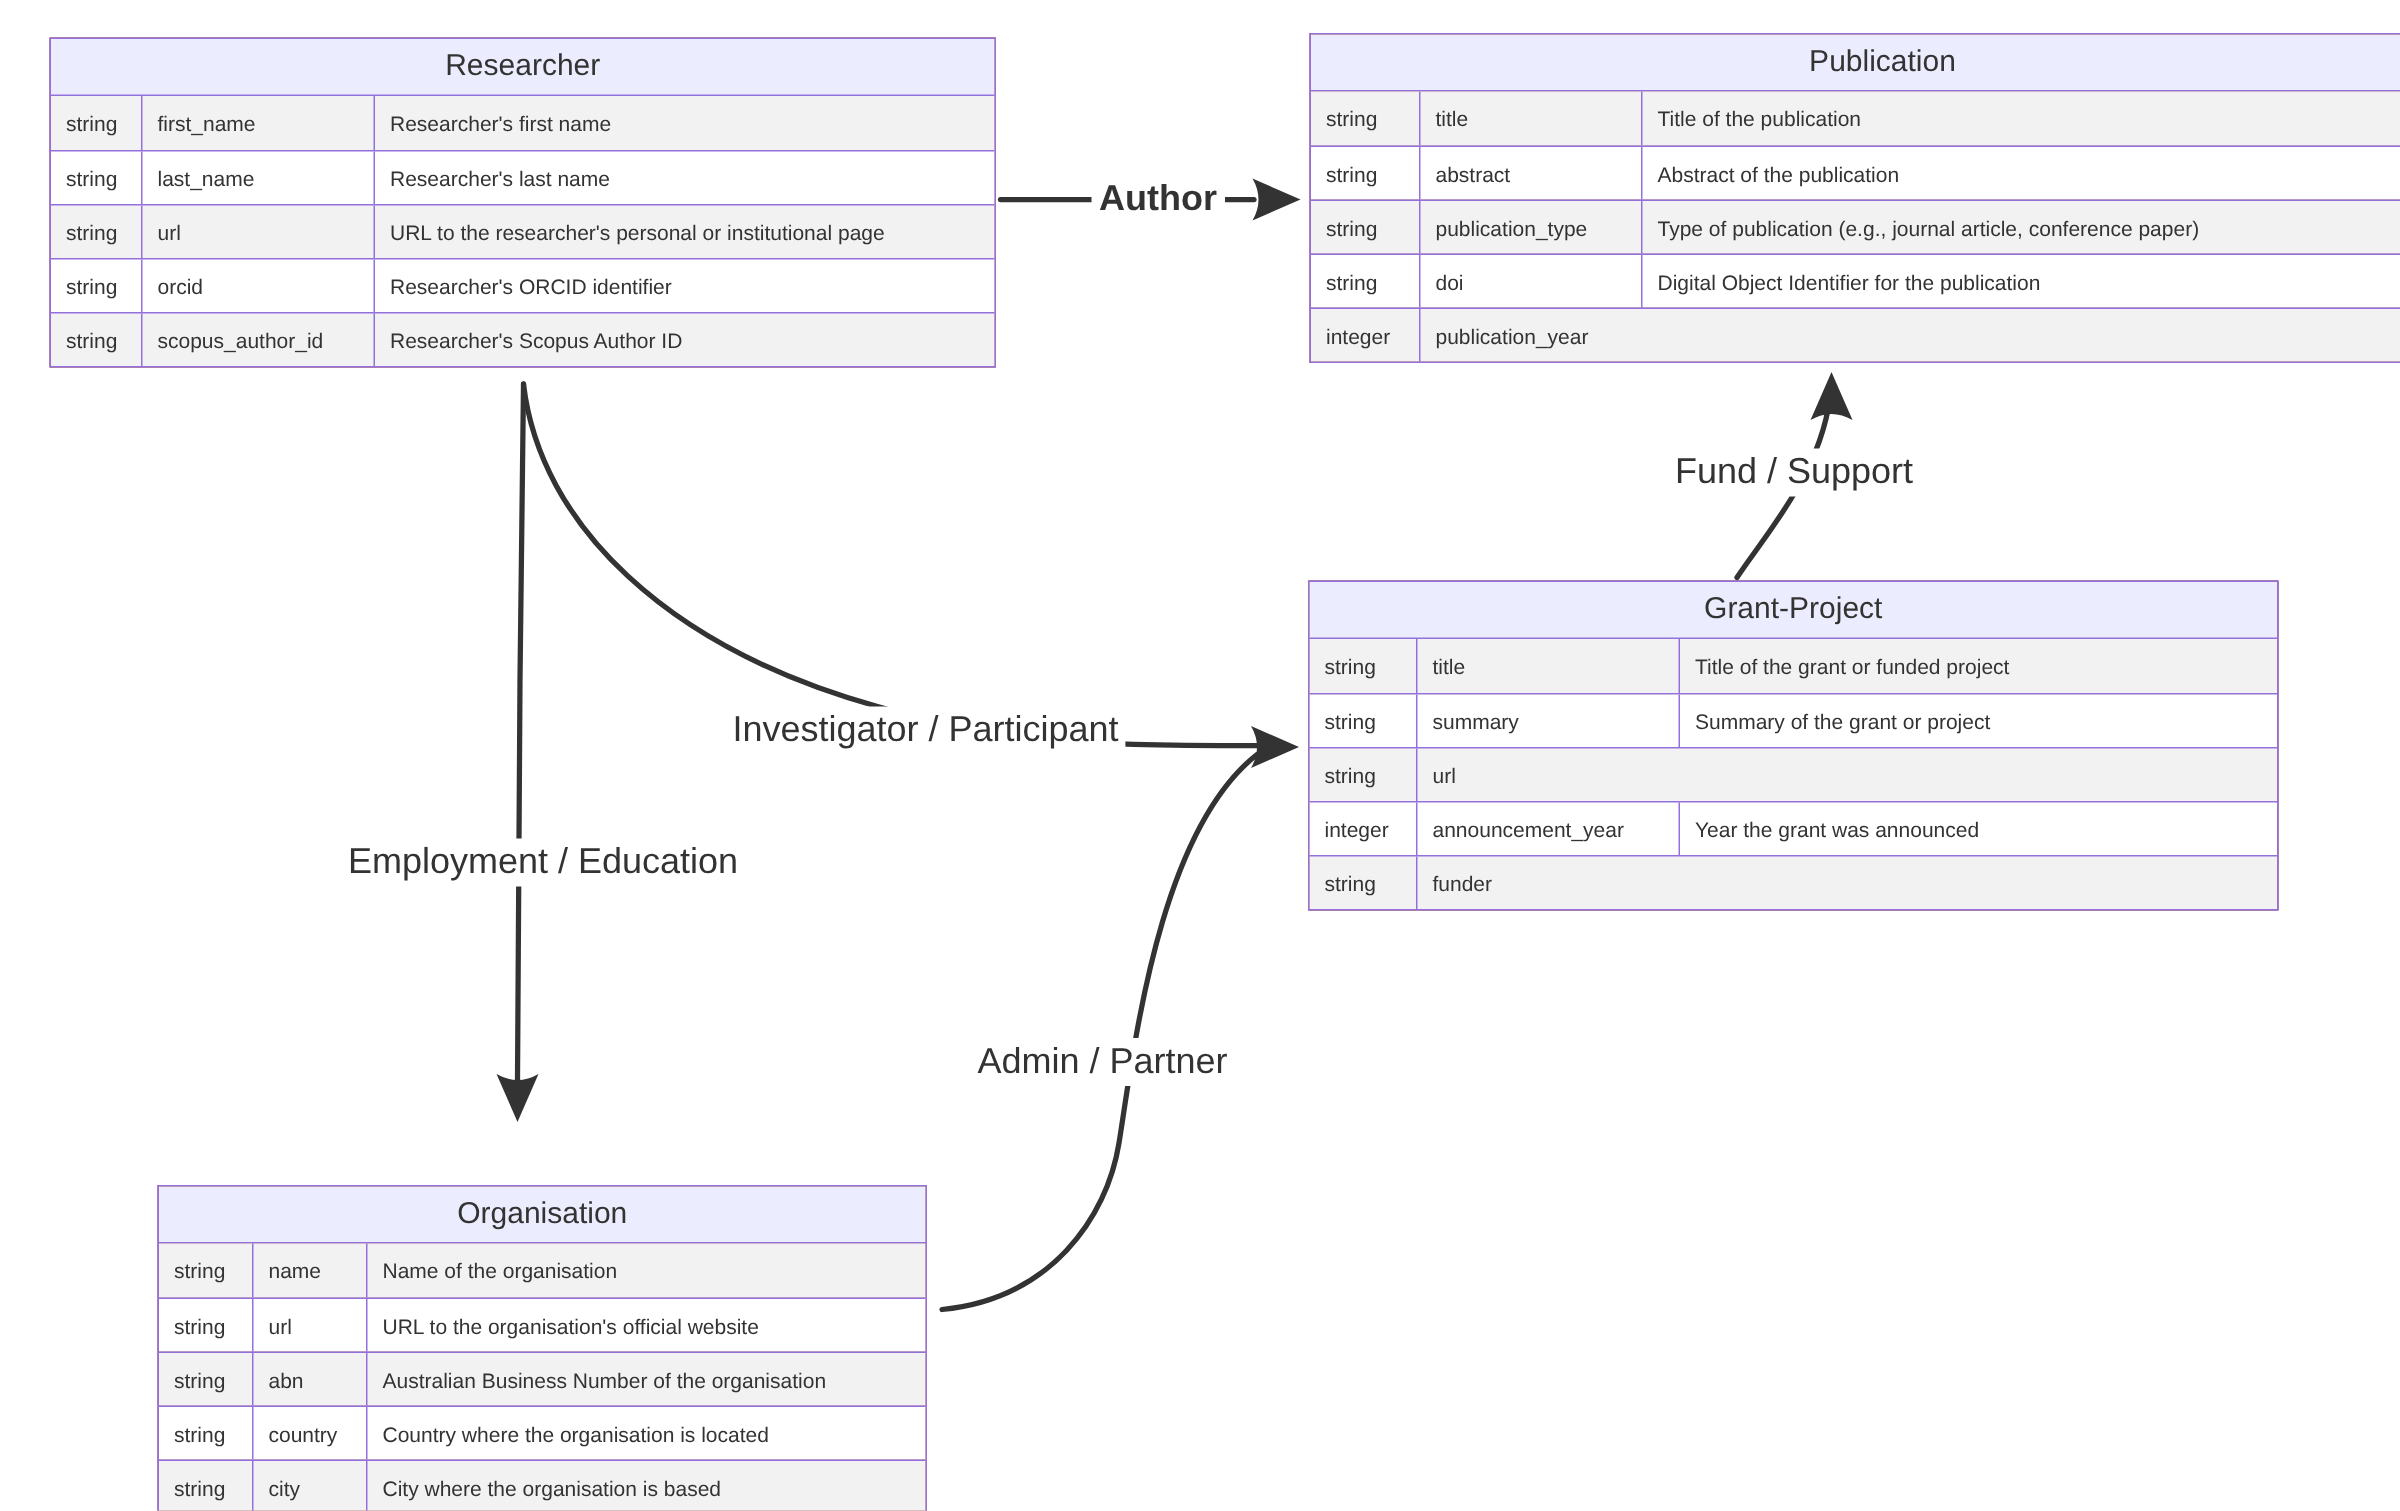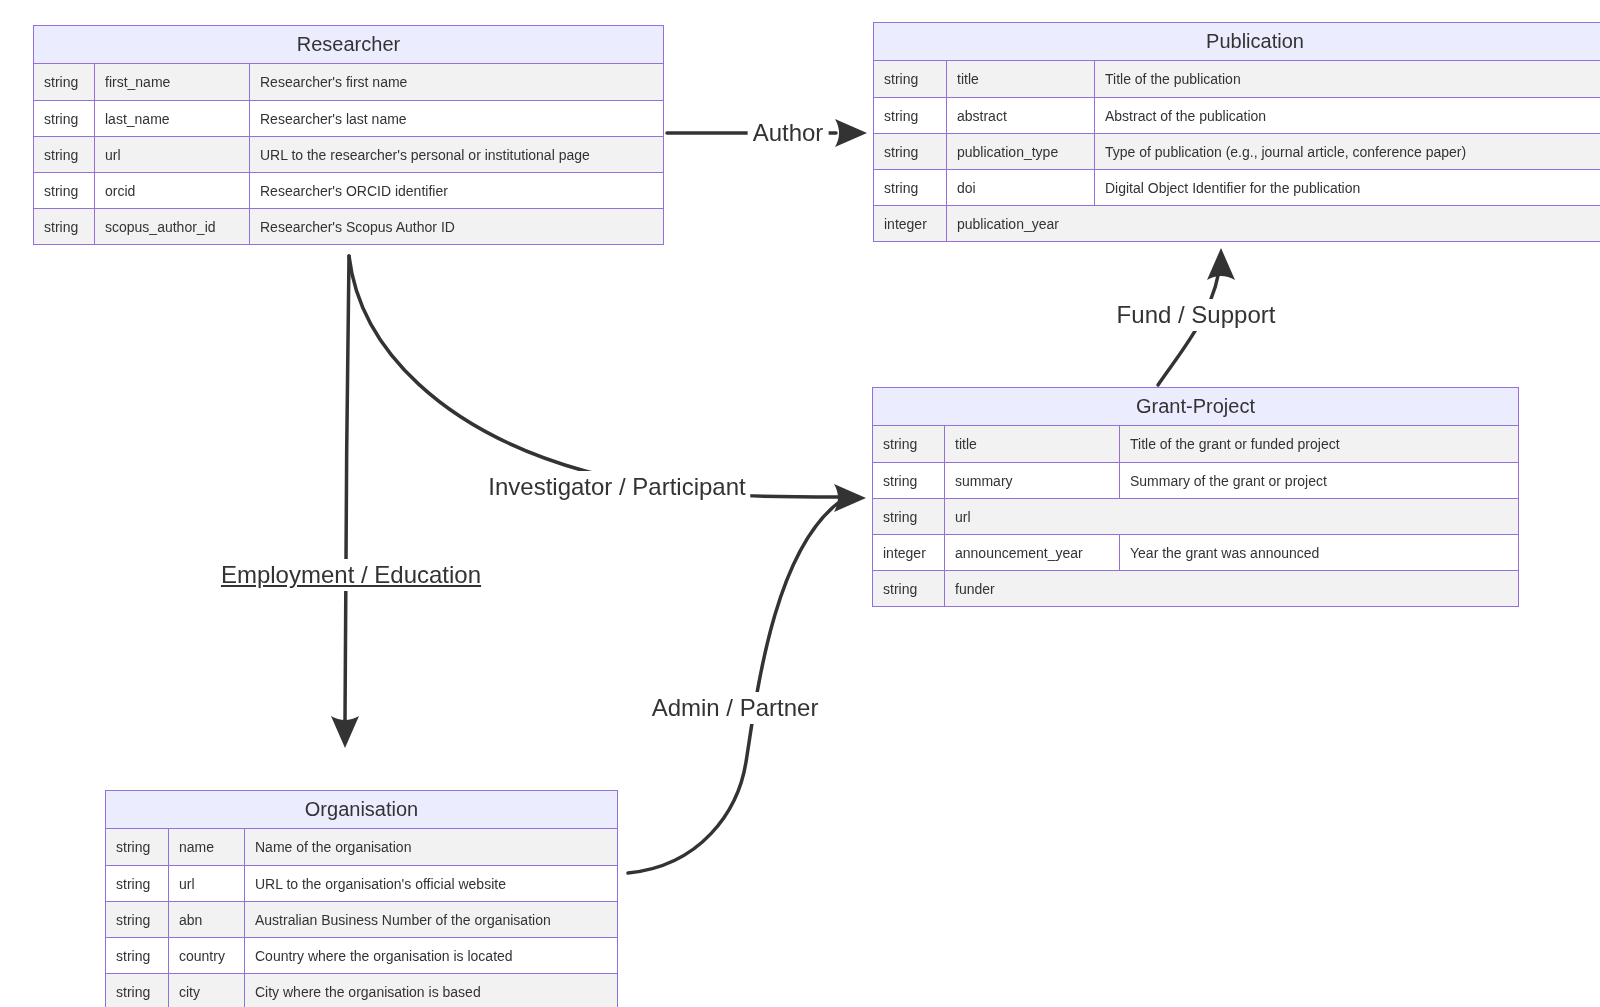--- a/index.html
+++ b/index.html
@@ -171,17 +171,17 @@
     <div class="c">country</div>
     <div class="c">Country where the organisation is located</div>
   </div>
   <div class="e-row">
     <div class="c">string</div>
     <div class="c">city</div>
     <div class="c">City where the organisation is based</div>
   </div>
 </div>
 
-<div class="rel-label" style="left:788px;top:133px;">Author</div>
+<div class="rel-label" style="left:772px;top:133px;font-weight:bold;">Author</div>
 <div class="rel-label" style="left:1196px;top:315px;">Fund / Support</div>
 <div class="rel-label" style="left:617px;top:487px;">Investigator / Participant</div>
-<div class="rel-label" style="left:351px;top:575px;text-decoration:underline;">Employment / Education</div>
+<div class="rel-label" style="left:362px;top:575px;">Employment / Education</div>
 <div class="rel-label" style="left:735px;top:708px;">Admin / Partner</div>
 
 </body></html>

